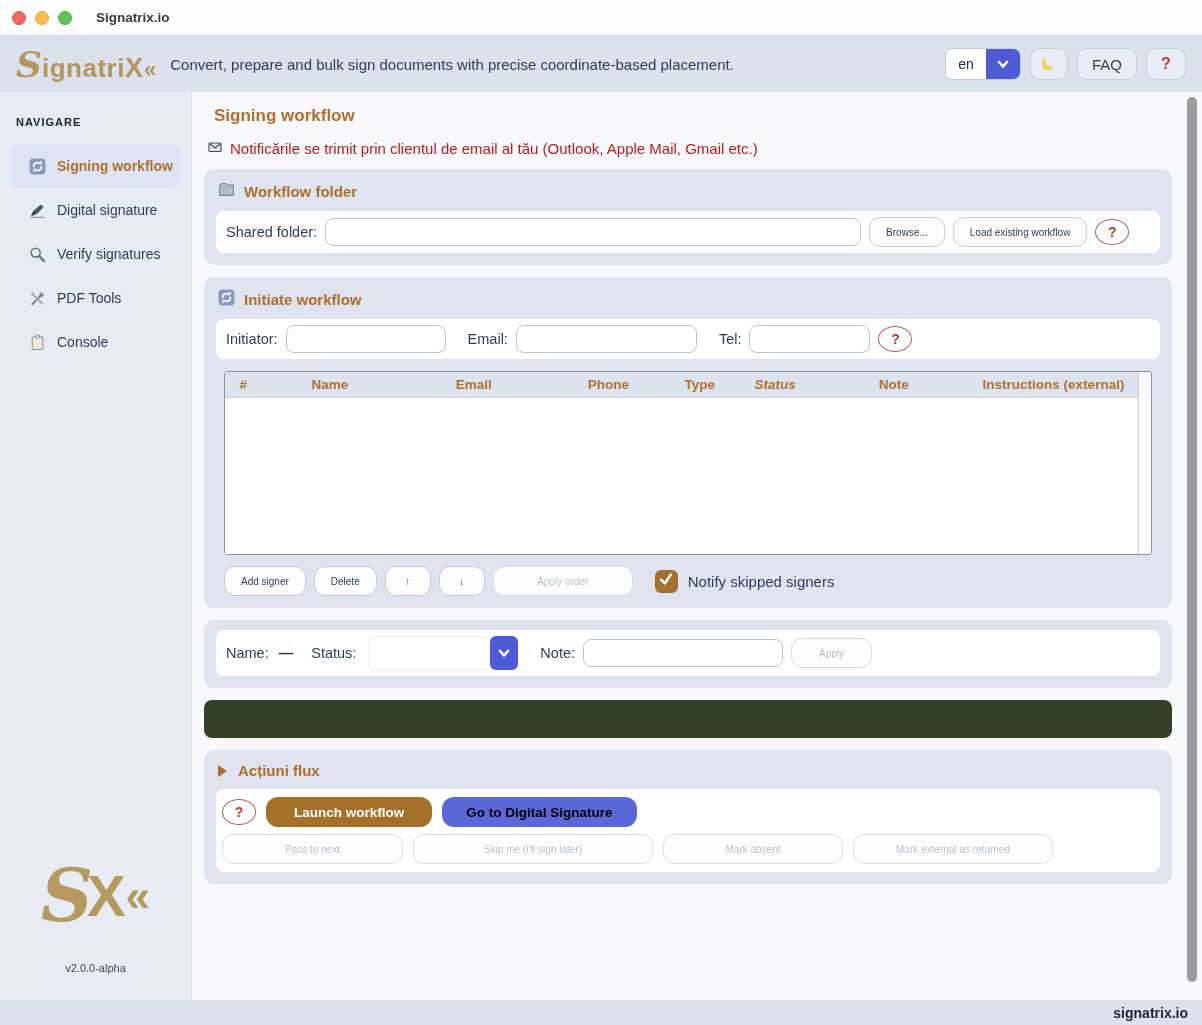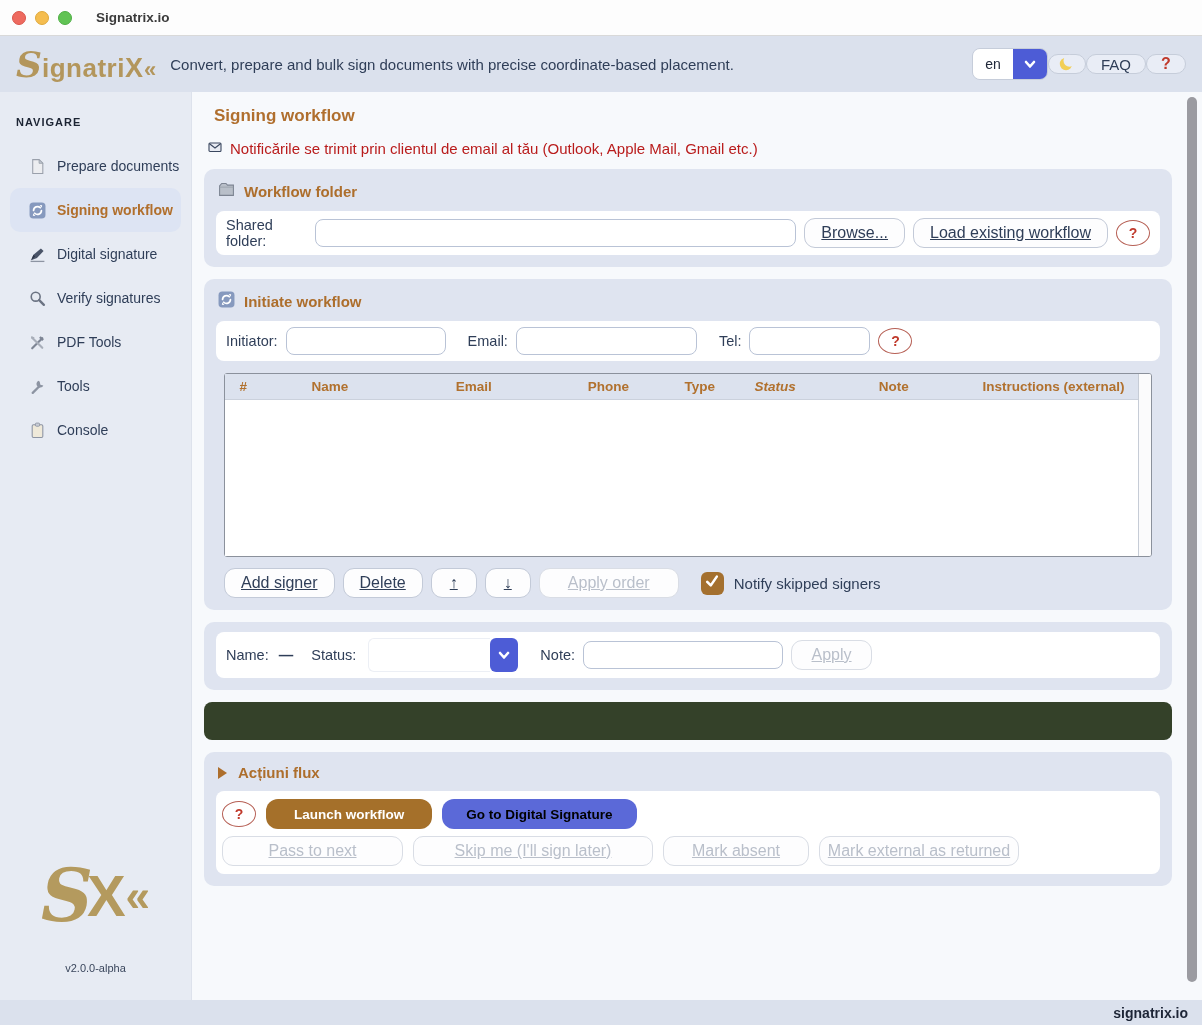--- a/index.html
+++ b/index.html
@@ -19,26 +19,26 @@
 
   
   .header{height:56px;background:#dbe1ed;display:flex;align-items:center;
           padding:0 16px;flex:none;}
   .logo{color:#b3965c;display:flex;align-items:baseline;line-height:1;margin-right:14px;white-space:nowrap;}
   .lg-s{font-family:"DejaVu Serif",serif;font-style:italic;font-size:36px;font-weight:bold;}
   .lg-rest{font-size:26px;font-weight:bold;letter-spacing:.5px;}
   .lg-x{font-size:27px;font-weight:bold;}
   .lg-c{font-size:22px;font-weight:bold;margin-left:1px;}
   .tagline{font-size:15px;color:#2f3e58;}
-  .header-right{margin-left:auto;display:flex;align-items:center;}
+  .header-right{margin-left:auto;display:flex;gap:9px;align-items:center;}
   .lang{display:flex;height:32px;border-radius:8px;overflow:hidden;border:1px solid #c6cdda;}
   .lang-val{background:#fff;width:40px;display:flex;align-items:center;justify-content:center;
             font-size:14px;color:#20283a;}
   .lang-btn{background:#4d5cd6;width:34px;display:flex;align-items:center;justify-content:center;}
-  .hbtn{height:20px;border-radius:10px;border:1px solid #c6cdda;background:#e9edf6;
+  .hbtn{height:32px;border-radius:10px;border:1px solid #c6cdda;background:#e9edf6;
         display:flex;align-items:center;justify-content:center;font-size:15px;color:#2f3e58;
         padding:0 14px;cursor:pointer;}
   .hbtn.icon-only{padding:0;width:38px;}
   .hbtn.help-top{color:#c0392b;font-weight:bold;width:40px;padding:0;font-size:16px;}
 
   
   .bodyrow{flex:1;display:flex;min-height:0;}
   .sidebar{width:192px;background:#e7ebf3;display:flex;flex-direction:column;flex:none;
            padding-top:18px;border-right:1px solid #dde2ec;}
   .nav-heading{padding:6px 16px 16px;font-size:11px;font-weight:bold;letter-spacing:1px;color:#1c2433;}
@@ -59,22 +59,22 @@
   .notice{margin:14px 0 0 16px;display:flex;align-items:center;gap:8px;font-size:15px;color:#b91c1c;}
 
   .card{width:968px;margin:12px 0 0 12px;background:#dfe4f0;border-radius:10px;padding:10px 12px 12px;}
   .card-head{display:flex;align-items:center;gap:9px;color:#ad6e2c;font-weight:bold;
              font-size:15px;padding:2px 2px 10px;}
   .white-row{background:#fff;border-radius:8px;display:flex;align-items:center;gap:8px;
              padding:6px 10px;min-height:40px;font-size:14.5px;color:#2f3e58;}
   .tinput{height:28px;border:1px solid #b9c3d6;border-radius:8px;background:#fff;
           padding:0 8px;font-size:14px;color:#20283a;outline:none;font-family:inherit;}
   .btn{height:30px;border:1px solid #c3cad8;border-radius:11px;background:#fdfdfe;color:#2f3e58;
-       font-size:16px;display:inline-flex;align-items:center;justify-content:center;
-       padding:0 16px;cursor:pointer;white-space:nowrap;font-family:inherit;text-decoration:underline;}
+       font-size:10px;display:inline-flex;align-items:center;justify-content:center;
+       padding:0 16px;cursor:pointer;white-space:nowrap;font-family:inherit;}
   .btn.disabled{color:#b9bfca;border-color:#d9dde5;cursor:default;}
   .help-pill{width:34px;height:26px;flex:none;border:1.5px solid #b65f54;border-radius:50%;
              color:#c0392b;font-weight:bold;font-size:14px;display:flex;align-items:center;
              justify-content:center;background:#fff;cursor:pointer;}
 
   
   .signer-table{margin:12px 0 0 8px;width:928px;border:1px solid #8b919c;border-radius:3px;
                 background:#fff;display:flex;}
   .table-main{flex:1;display:flex;flex-direction:column;min-width:0;}
   .thead{display:flex;background:#dce2ee;height:26px;align-items:center;border-bottom:1px solid #cbd1dc;}
@@ -102,21 +102,21 @@
   .green-bar{width:968px;height:38px;margin:12px 0 0 12px;border-radius:8px;background:#344129;}
 
   
   .actions-panel{background:#fff;border-radius:8px;padding:8px 6px;display:flex;
                  flex-direction:column;gap:7px;}
   .arow{display:flex;align-items:center;gap:10px;}
   .launch-btn{height:30px;border:none;border-radius:12px;background:#a5702a;color:#fff;
               font-weight:bold;font-size:13.5px;padding:0 28px;cursor:pointer;font-family:inherit;}
   .goto-btn{height:30px;border:none;border-radius:12px;background:#5b69d8;color:#000000;
             font-weight:bold;font-size:13.5px;padding:0 24px;cursor:pointer;font-family:inherit;}
-  .w181{width:181px;}.w240{width:240px;border-radius:10px;}.w160{width:146px;}.w200{width:200px;}
+  .w181{width:181px;}.w240{width:240px;border-radius:10px;}.w160{width:180px;}.w200{width:200px;}
 
   .tri-right{width:0;height:0;border-left:9px solid #ad6e2c;border-top:6px solid transparent;
              border-bottom:6px solid transparent;margin-right:2px;}
 
   
   .scroll-thumb{position:absolute;right:5px;top:5px;width:10px;height:885px;
                 background:#9b9ba1;border-radius:5px;}
 
   
   .statusbar{height:25px;background:#dbe1ed;flex:none;display:flex;align-items:center;
@@ -167,29 +167,20 @@
       <div class="hbtn">FAQ</div>
       <div class="hbtn help-top">?</div>
     </div>
   </div>
 
   <div class="bodyrow">
 
     <div class="sidebar">
       <div class="nav-heading">NAVIGARE</div>
 
-      <div class="nav-item">
-        <span class="nicon">
-          <svg class="icon16" viewBox="0 0 16 16">
-              <path d="M3.5 1.5h6l3.5 3.5v9.5h-9.5z" fill="#ecedf0" stroke="#9aa0ab" stroke-width="1"></path>
-              <path d="M9.5 1.5v3.5h3.5z" fill="#c3c8d1" stroke="#9aa0ab" stroke-width="0.8"></path>
-            </svg>
-        </span>
-        <span>Prepare documents</span>
-      </div>
 
       <div class="nav-item active">
         <span class="nicon">
           <svg class="icon16" viewBox="0 0 16 16">
               <rect x="0.5" y="0.5" width="15" height="15" rx="3.5" fill="#8699be"></rect>
               <path d="M4.3 8a3.7 3.7 0 0 1 6.3-2.6" fill="none" stroke="#fff" stroke-width="1.6" stroke-linecap="round"></path>
               <path d="M11.7 8a3.7 3.7 0 0 1-6.3 2.6" fill="none" stroke="#fff" stroke-width="1.6" stroke-linecap="round"></path>
               <path d="M10 2.8l2.4.3-.5 2.3z" fill="#fff"></path>
               <path d="M6 13.2l-2.4-.3.5-2.3z" fill="#fff"></path>
             </svg>
@@ -223,29 +214,20 @@
           <svg class="icon16" viewBox="0 0 16 16">
               <path d="M3 13.5L12.5 4" stroke="#7d8594" stroke-width="2" stroke-linecap="round"></path>
               <path d="M11 2l3 3-1.5 1.5-3-3z" fill="#7d8594"></path>
               <path d="M3 3.5l9.5 9.5" stroke="#a8aeb9" stroke-width="2" stroke-linecap="round"></path>
               <path d="M2 2l3.2 1-1 2.2L2 4z" fill="#a8aeb9"></path>
             </svg>
         </span>
         <span>PDF Tools</span>
       </div>
 
-      <div class="nav-item">
-        <span class="nicon">
-          <svg class="icon16" viewBox="0 0 16 16">
-              <path d="M3.5 14L9.5 8" stroke="#8d94a2" stroke-width="2.2" stroke-linecap="round"></path>
-              <path d="M9 2.5a3.4 3.4 0 1 0 4.5 4.5l-2.8-.6-.6-2.8z" fill="#8d94a2"></path>
-            </svg>
-        </span>
-        <span>Tools</span>
-      </div>
 
       <div class="nav-item">
         <span class="nicon">
           <svg class="icon16" viewBox="0 0 16 16">
               <rect x="3" y="2.5" width="10" height="12" rx="1.2" fill="#efe9d9" stroke="#8d94a2" stroke-width="1"></rect>
               <rect x="6" y="1" width="4" height="3" rx="1" fill="#c9cdd6" stroke="#8d94a2" stroke-width="0.8"></rect>
             </svg>
         </span>
         <span>Console</span>
       </div>

